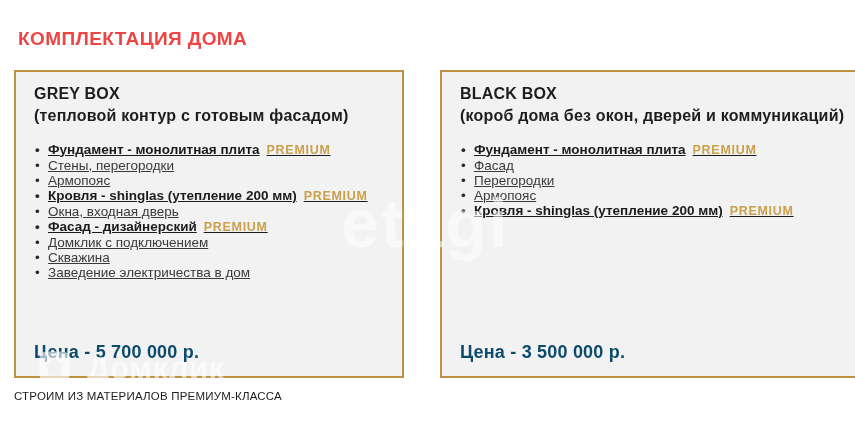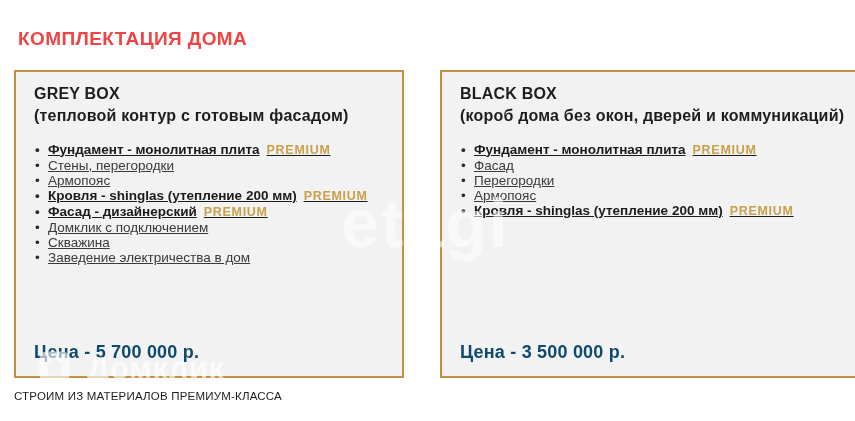--- a/index.html
+++ b/index.html
@@ -72,20 +72,21 @@
 <div class="page-title">КОМПЛЕКТАЦИЯ ДОМА</div>
 
 <div class="card left">
   <div class="card-name">GREY BOX</div>
   <div class="card-subtitle">(тепловой контур с готовым фасадом)</div>
   <ul class="features">
       <li class="bold"><span>Фундамент - монолитная плита</span><span class="premium">PREMIUM</span></li>
       <li><span>Стены, перегородки</span></li>
       <li><span>Армопояс</span></li>
       <li class="bold"><span>Кровля - shinglas (утепление 200 мм)</span><span class="premium">PREMIUM</span></li>
+      <li><span>Окна, входная дверь</span></li>
       <li class="bold"><span>Фасад - дизайнерский</span><span class="premium">PREMIUM</span></li>
       <li><span>Домклик с подключением</span></li>
       <li><span>Скважина</span></li>
       <li><span>Заведение электричества в дом</span></li>
     </ul>
   <div class="price">Цена - 5 700 000 р.</div>
 </div>
 
 <div class="card right">
   <div class="card-name">BLACK BOX</div>

